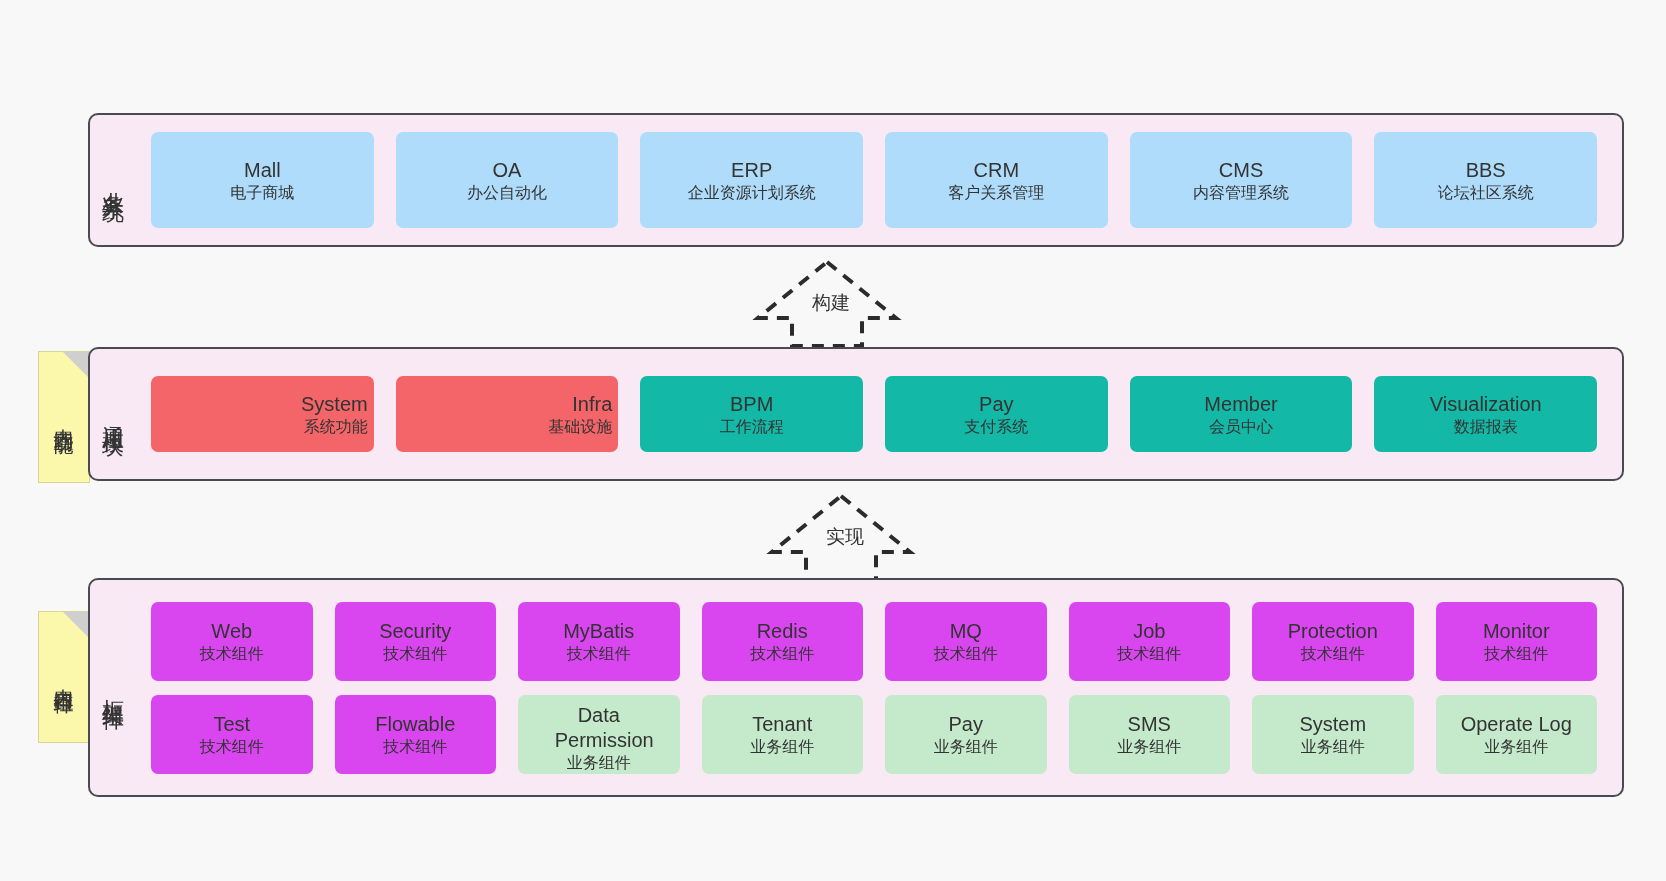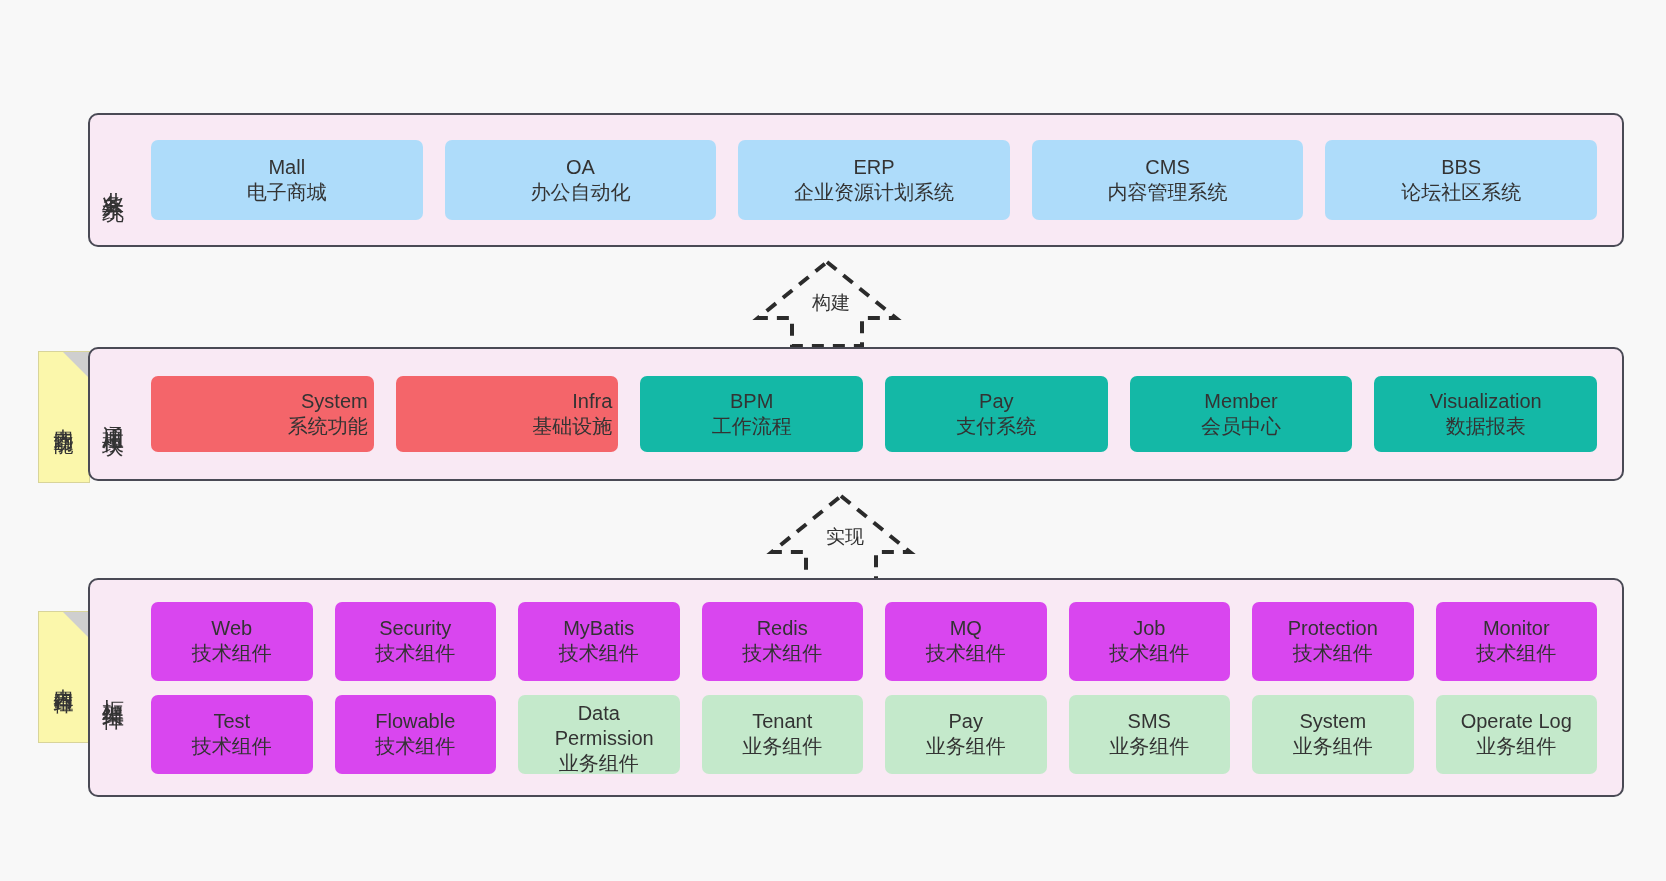--- a/index.html
+++ b/index.html
@@ -76,21 +76,21 @@
     text-align: center;
     line-height: 1.25;
     color: #333333;
     box-sizing: border-box;
     padding: 4px 6px;
   }
   .node .title {
     font-size: 20px;
   }
   .node .sub {
-    font-size: 20px;
+    font-size: 16px;
   }
 
   .n-blue       { background: #aedcfa; }
   .n-red        { background: #f4656a; align-items: flex-end; }
   .n-pink       { background: #14b8a6; }
   .n-green      { background: #d946ef; }
   .n-lightgreen { background: #c4e9cb; }
 
   
   .note {
@@ -134,32 +134,36 @@
   }
 </style>
 </head>
 <body>
 
 <div id="canvas">
 
   <div class="layer" id="layer-business" style="left:88px; top:113px; width:1536px; height:134px;">
     <div class="layer-label">业务系统</div>
     <div class="layer-body">
-      <div class="node-row" style="height:80px;">
+      <div class="node-row" style="height:96px;">
         <div class="node n-blue">
           <span class="title">Mall</span>
           <span class="sub">电子商城</span>
         </div>
         <div class="node n-blue">
           <span class="title">OA</span>
           <span class="sub">办公自动化</span>
         </div>
         <div class="node n-blue">
           <span class="title">ERP</span>
           <span class="sub">企业资源计划系统</span>
+        </div>
+        <div class="node n-blue">
+          <span class="title">CRM</span>
+          <span class="sub">客户关系管理</span>
         </div>
         <div class="node n-blue">
           <span class="title">CMS</span>
           <span class="sub">内容管理系统</span>
         </div>
         <div class="node n-blue">
           <span class="title">BBS</span>
           <span class="sub">论坛社区系统</span>
         </div>
       </div>

